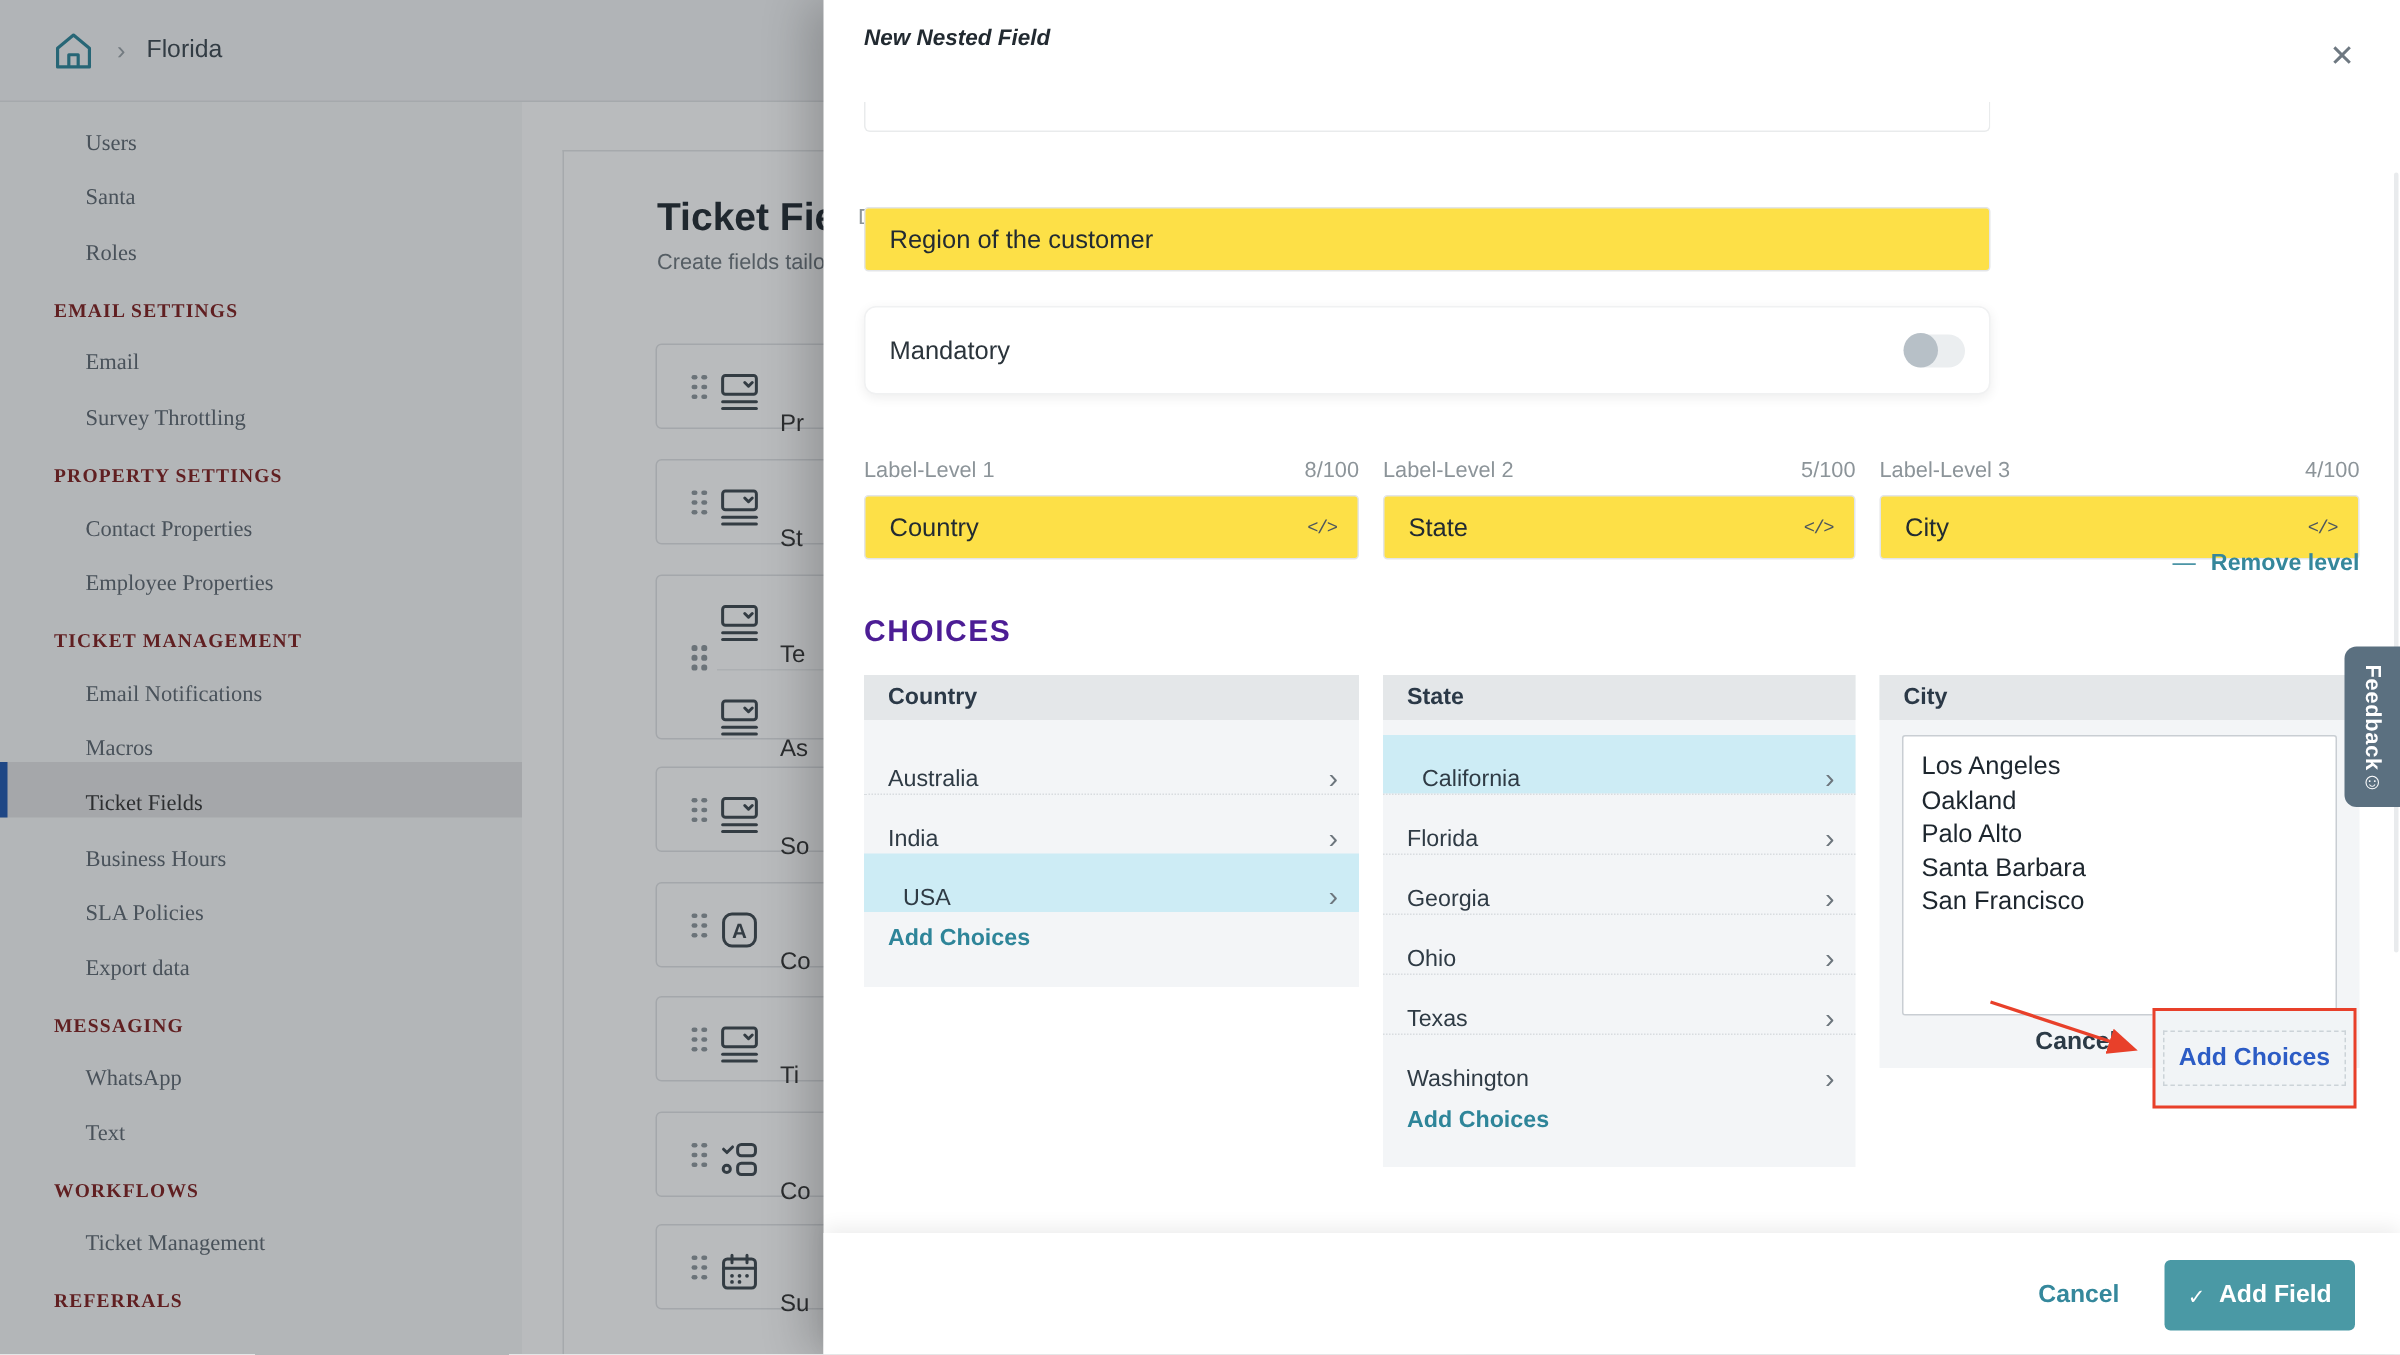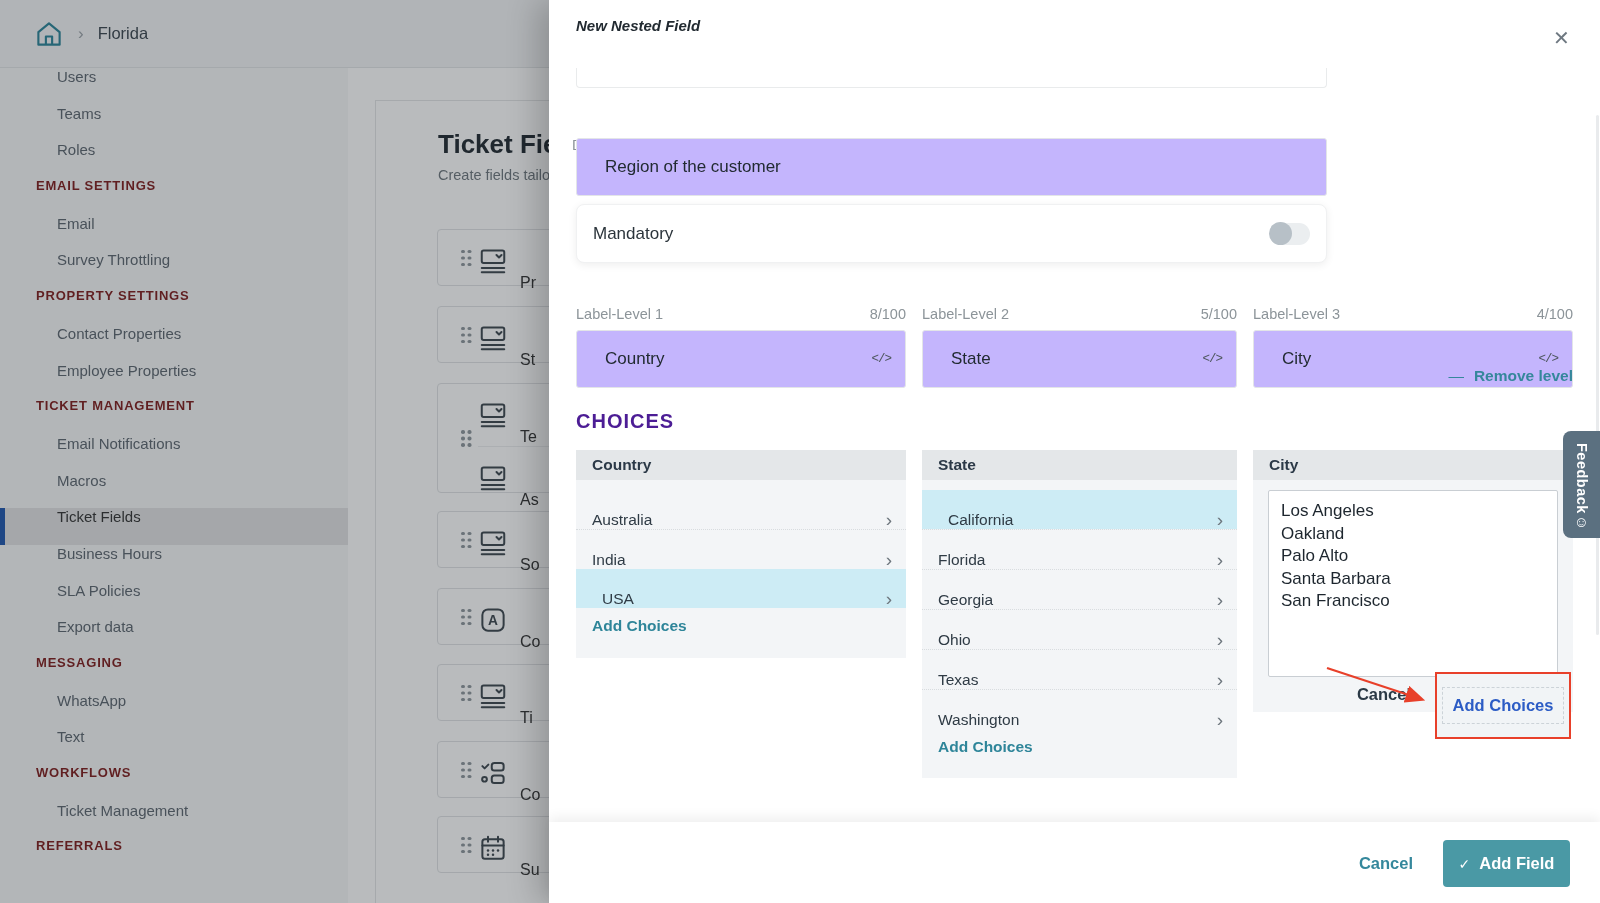--- a/index.html
+++ b/index.html
@@ -8,21 +8,21 @@
 
   
   .app-header{position:absolute;left:0;top:0;width:100%;height:68px;background:#f4f5f6;
               border-bottom:1px solid #e3e5e7;display:flex;align-items:center;padding-left:34px;box-sizing:border-box;}
   .home-ic{width:30px;height:30px;color:#2c8599;}
   .crumb-sep{color:#9aa2a8;font-size:17px;margin:0 14px;}
   .crumb{font-size:16.5px;color:#3c4750;}
 
   .sidebar{position:absolute;left:0;top:68px;width:348px;bottom:0;background:#f7f8f8;}
   .side-list{padding-top:0;}
-  .side-item{height:36.7px;display:flex;align-items:flex-start;padding-left:57px;font-size:15px;color:#5d6770;position:relative;cursor:pointer;}
+  .side-item{height:36.7px;display:flex;align-items:flex-end;padding-left:57px;font-size:15px;color:#5d6770;position:relative;cursor:pointer;font-family:Liberation Serif, serif;}
   .side-item.section{padding-left:36px;font-size:13px;font-weight:700;letter-spacing:.8px;color:#7f1d1d;}
   .side-item.selected{background:#e2e3e4;color:#333;}
   .side-item.selected::before{content:"";position:absolute;left:0;top:0;bottom:0;width:5px;background:#2057ae;}
 
   .content-card{position:absolute;left:375px;top:100px;width:600px;bottom:0;background:#fff;
                 border:1px solid #e4e5e7;border-bottom:none;}
   .page-title{position:absolute;left:62px;top:28px;font-size:26px;font-weight:700;color:#222b32;white-space:nowrap;}
   .page-sub{position:absolute;left:62px;top:66px;font-size:14.5px;color:#6f787e;white-space:nowrap;}
   .bg-card{position:absolute;left:61px;width:430px;background:#fff;border:1px solid #e1e3e5;border-radius:4px;box-sizing:border-box;}
   .bg-rows{position:absolute;left:40px;right:0;top:0;bottom:0;display:flex;flex-direction:column;}
@@ -37,22 +37,22 @@
   .dim{position:absolute;inset:0;background:rgba(28,36,43,.31);z-index:5;}
 
   
   .modal{position:absolute;left:549px;top:0;right:0;bottom:0;background:#fff;z-index:10;
          box-shadow:-12px 0 30px rgba(0,0,0,.20);}
   .m-title{position:absolute;left:27px;top:17px;font-size:15px;font-weight:700;color:#222a31;font-style:italic;}
   .m-close{position:absolute;left:1004px;top:28px;font-size:20px;color:#6e7881;cursor:pointer;line-height:1;}
   .partial-input{position:absolute;left:27px;top:68px;width:751px;height:20px;border:1px solid #e9ebec;border-top:none;
                  border-radius:0 0 4px 4px;box-sizing:border-box;}
   .field-label-row{position:absolute;display:flex;justify-content:space-between;font-size:14.5px;color:#8c9499;}
-  .t-input{position:absolute;height:58px;background:#c4b5fd;border:1px solid #e3e5e8;border-radius:3px;box-sizing:border-box;
-           display:flex;align-items:center;padding:0 14px 0 28px;font-size:17px;color:#222b32;}
+  .t-input{position:absolute;height:43px;background:#fde047;border:1px solid #e3e5e8;border-radius:3px;box-sizing:border-box;
+           display:flex;align-items:center;padding:0 14px 0 16px;font-size:17px;color:#222b32;}
   .code-ic{margin-left:auto;font-family:"Liberation Mono",monospace;font-size:12.5px;color:#4d565d;letter-spacing:-1px;}
   .mandatory-card{position:absolute;left:27px;top:204px;width:751px;height:59px;background:#fff;border:1px solid #f0f1f2;
                   border-radius:8px;box-shadow:0 2px 8px rgba(0,0,0,.07);display:flex;align-items:center;
                   padding:0 16px;box-sizing:border-box;font-size:17px;color:#2b343b;}
   .toggle{margin-left:auto;width:40px;height:22px;border-radius:11px;background:#ebeef0;position:relative;cursor:pointer;}
   .toggle .knob{position:absolute;left:-1px;top:-0.5px;width:23px;height:23px;border-radius:50%;background:#b7c0c7;}
 
   .level-col{position:absolute;top:286px;}
   .level-col .field-label-row{position:static;margin-top:20px;}
   .level-col .t-input{position:static;margin-top:8px;}
@@ -118,21 +118,21 @@
   </div>
 
   <div class="sidebar">
     <div class="side-list">
 
         <div class="side-item">
           <span>Users</span>
         </div>
 
         <div class="side-item">
-          <span>Teams</span>
+          <span>Santa</span>
         </div>
 
         <div class="side-item">
           <span>Roles</span>
         </div>
 
         <div class="side-item section">
           <span>EMAIL SETTINGS</span>
         </div>
 

